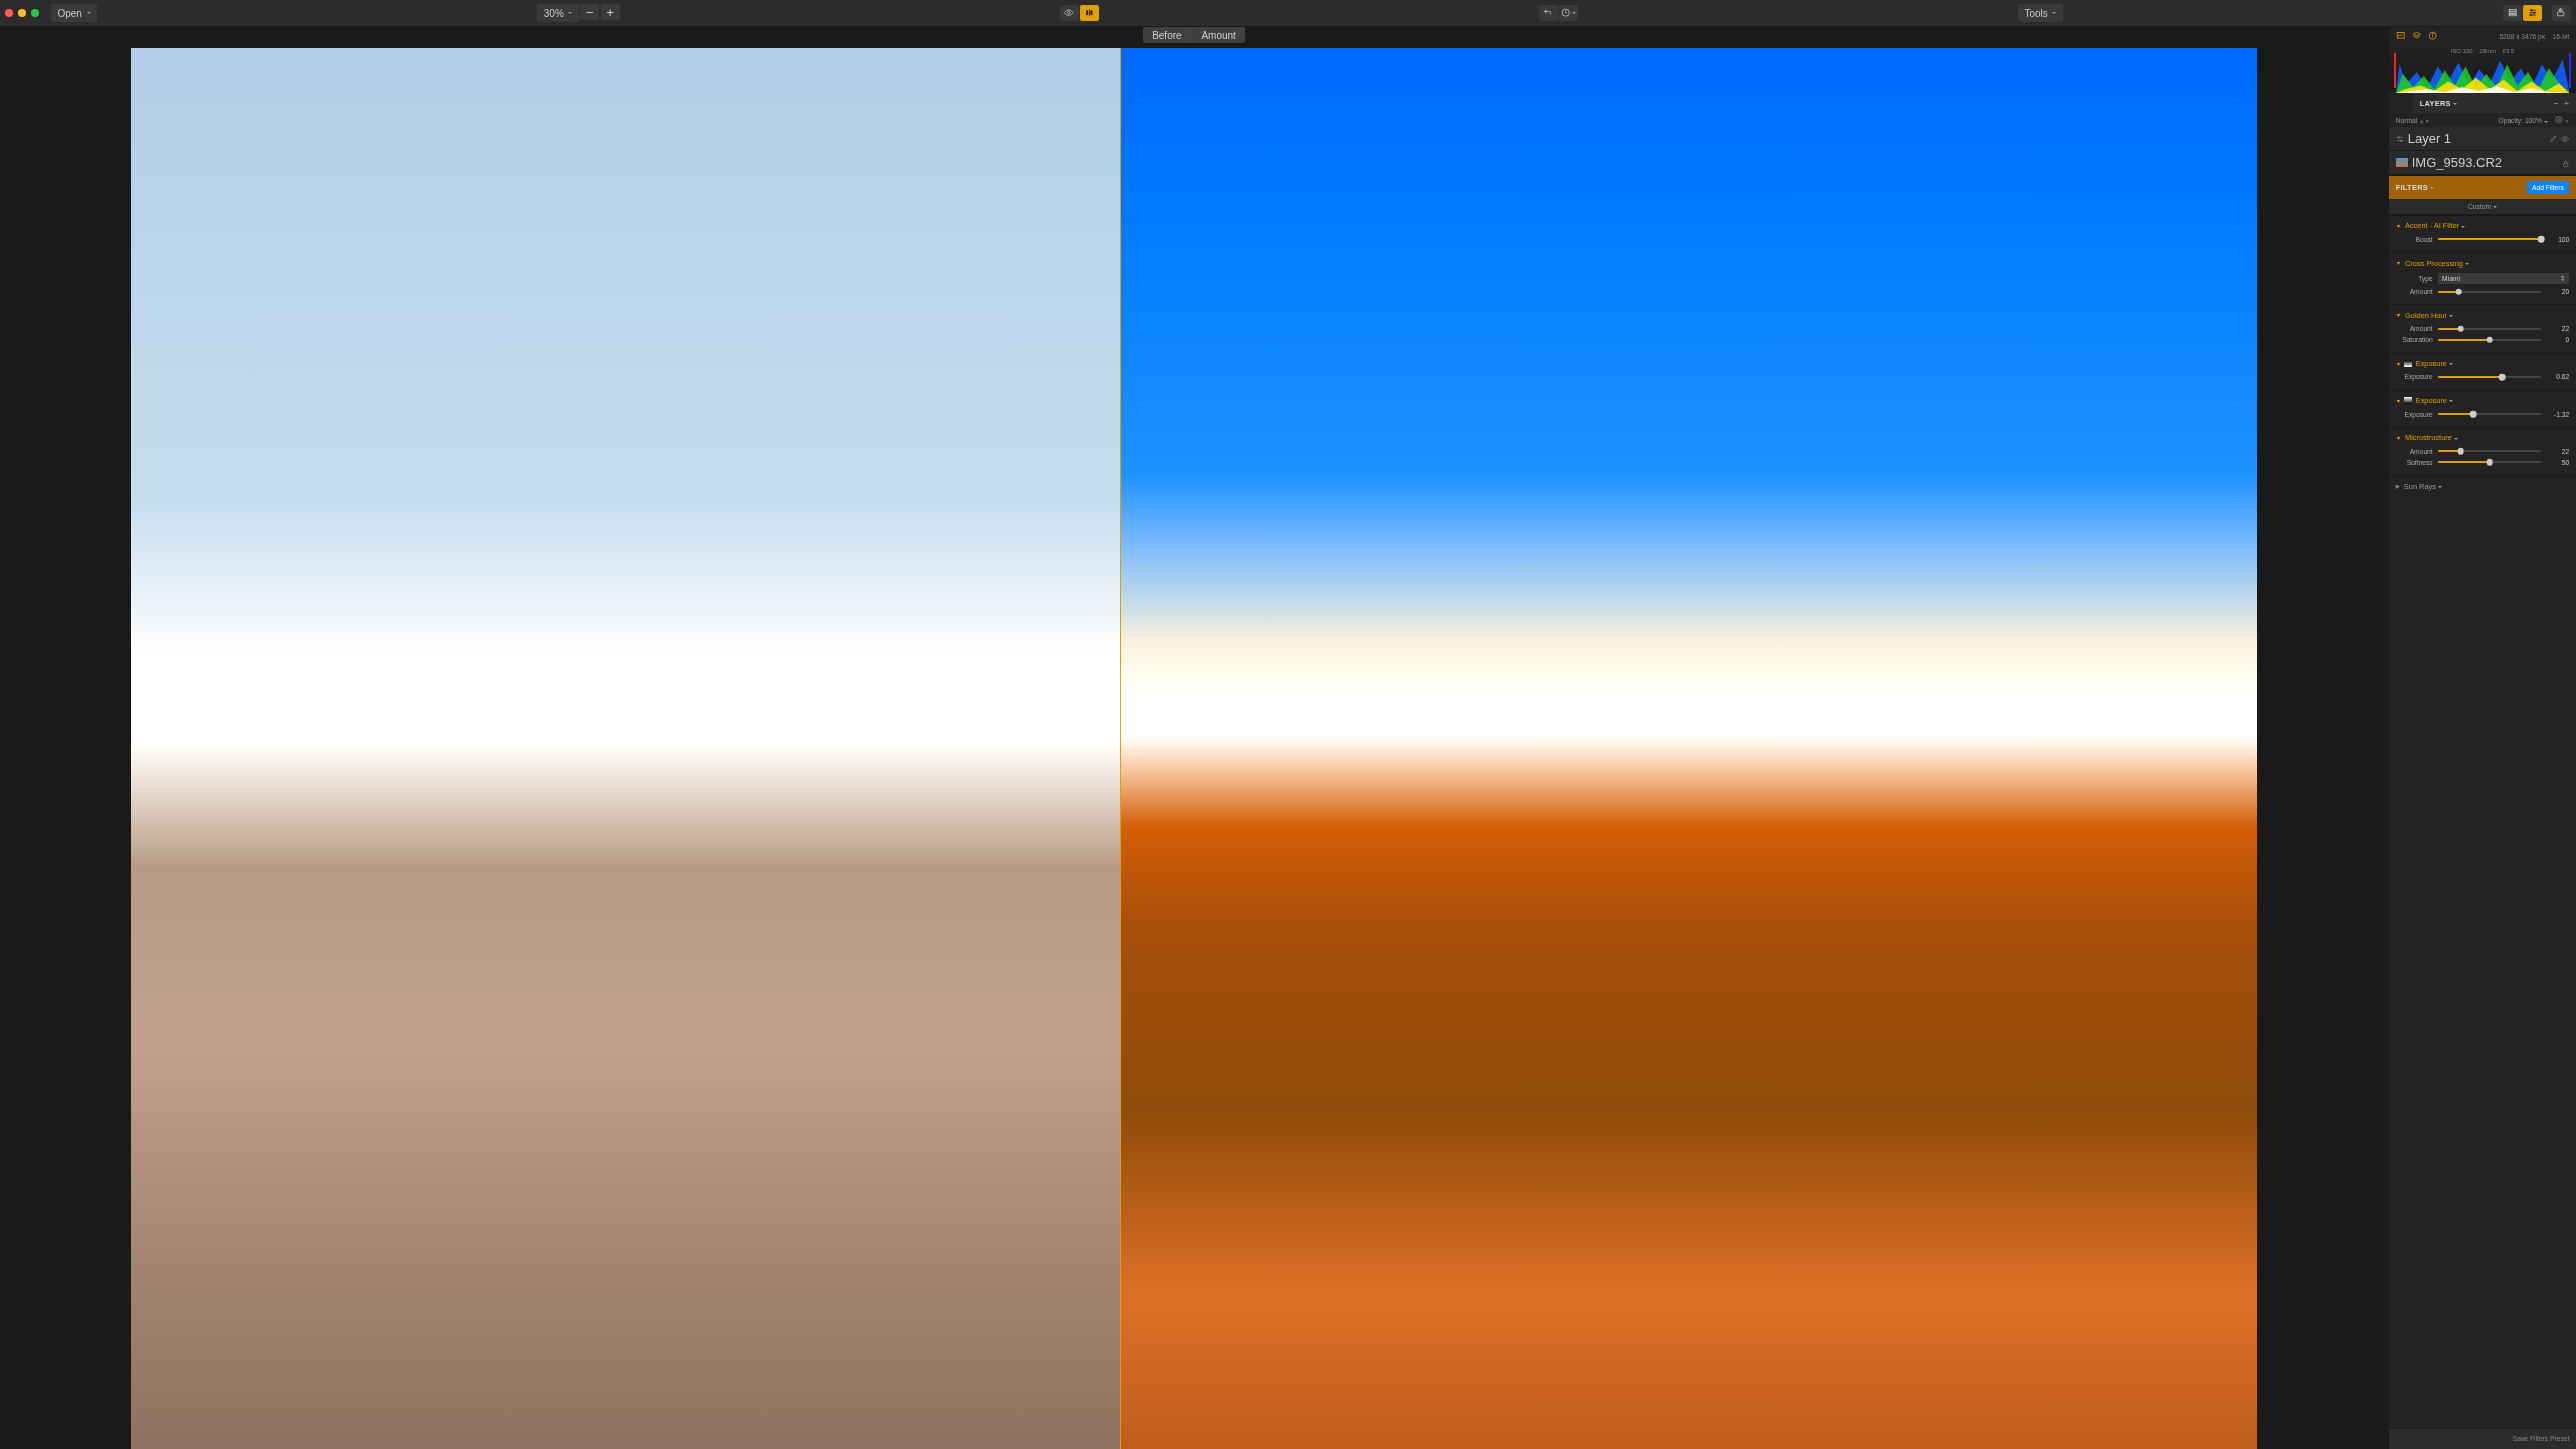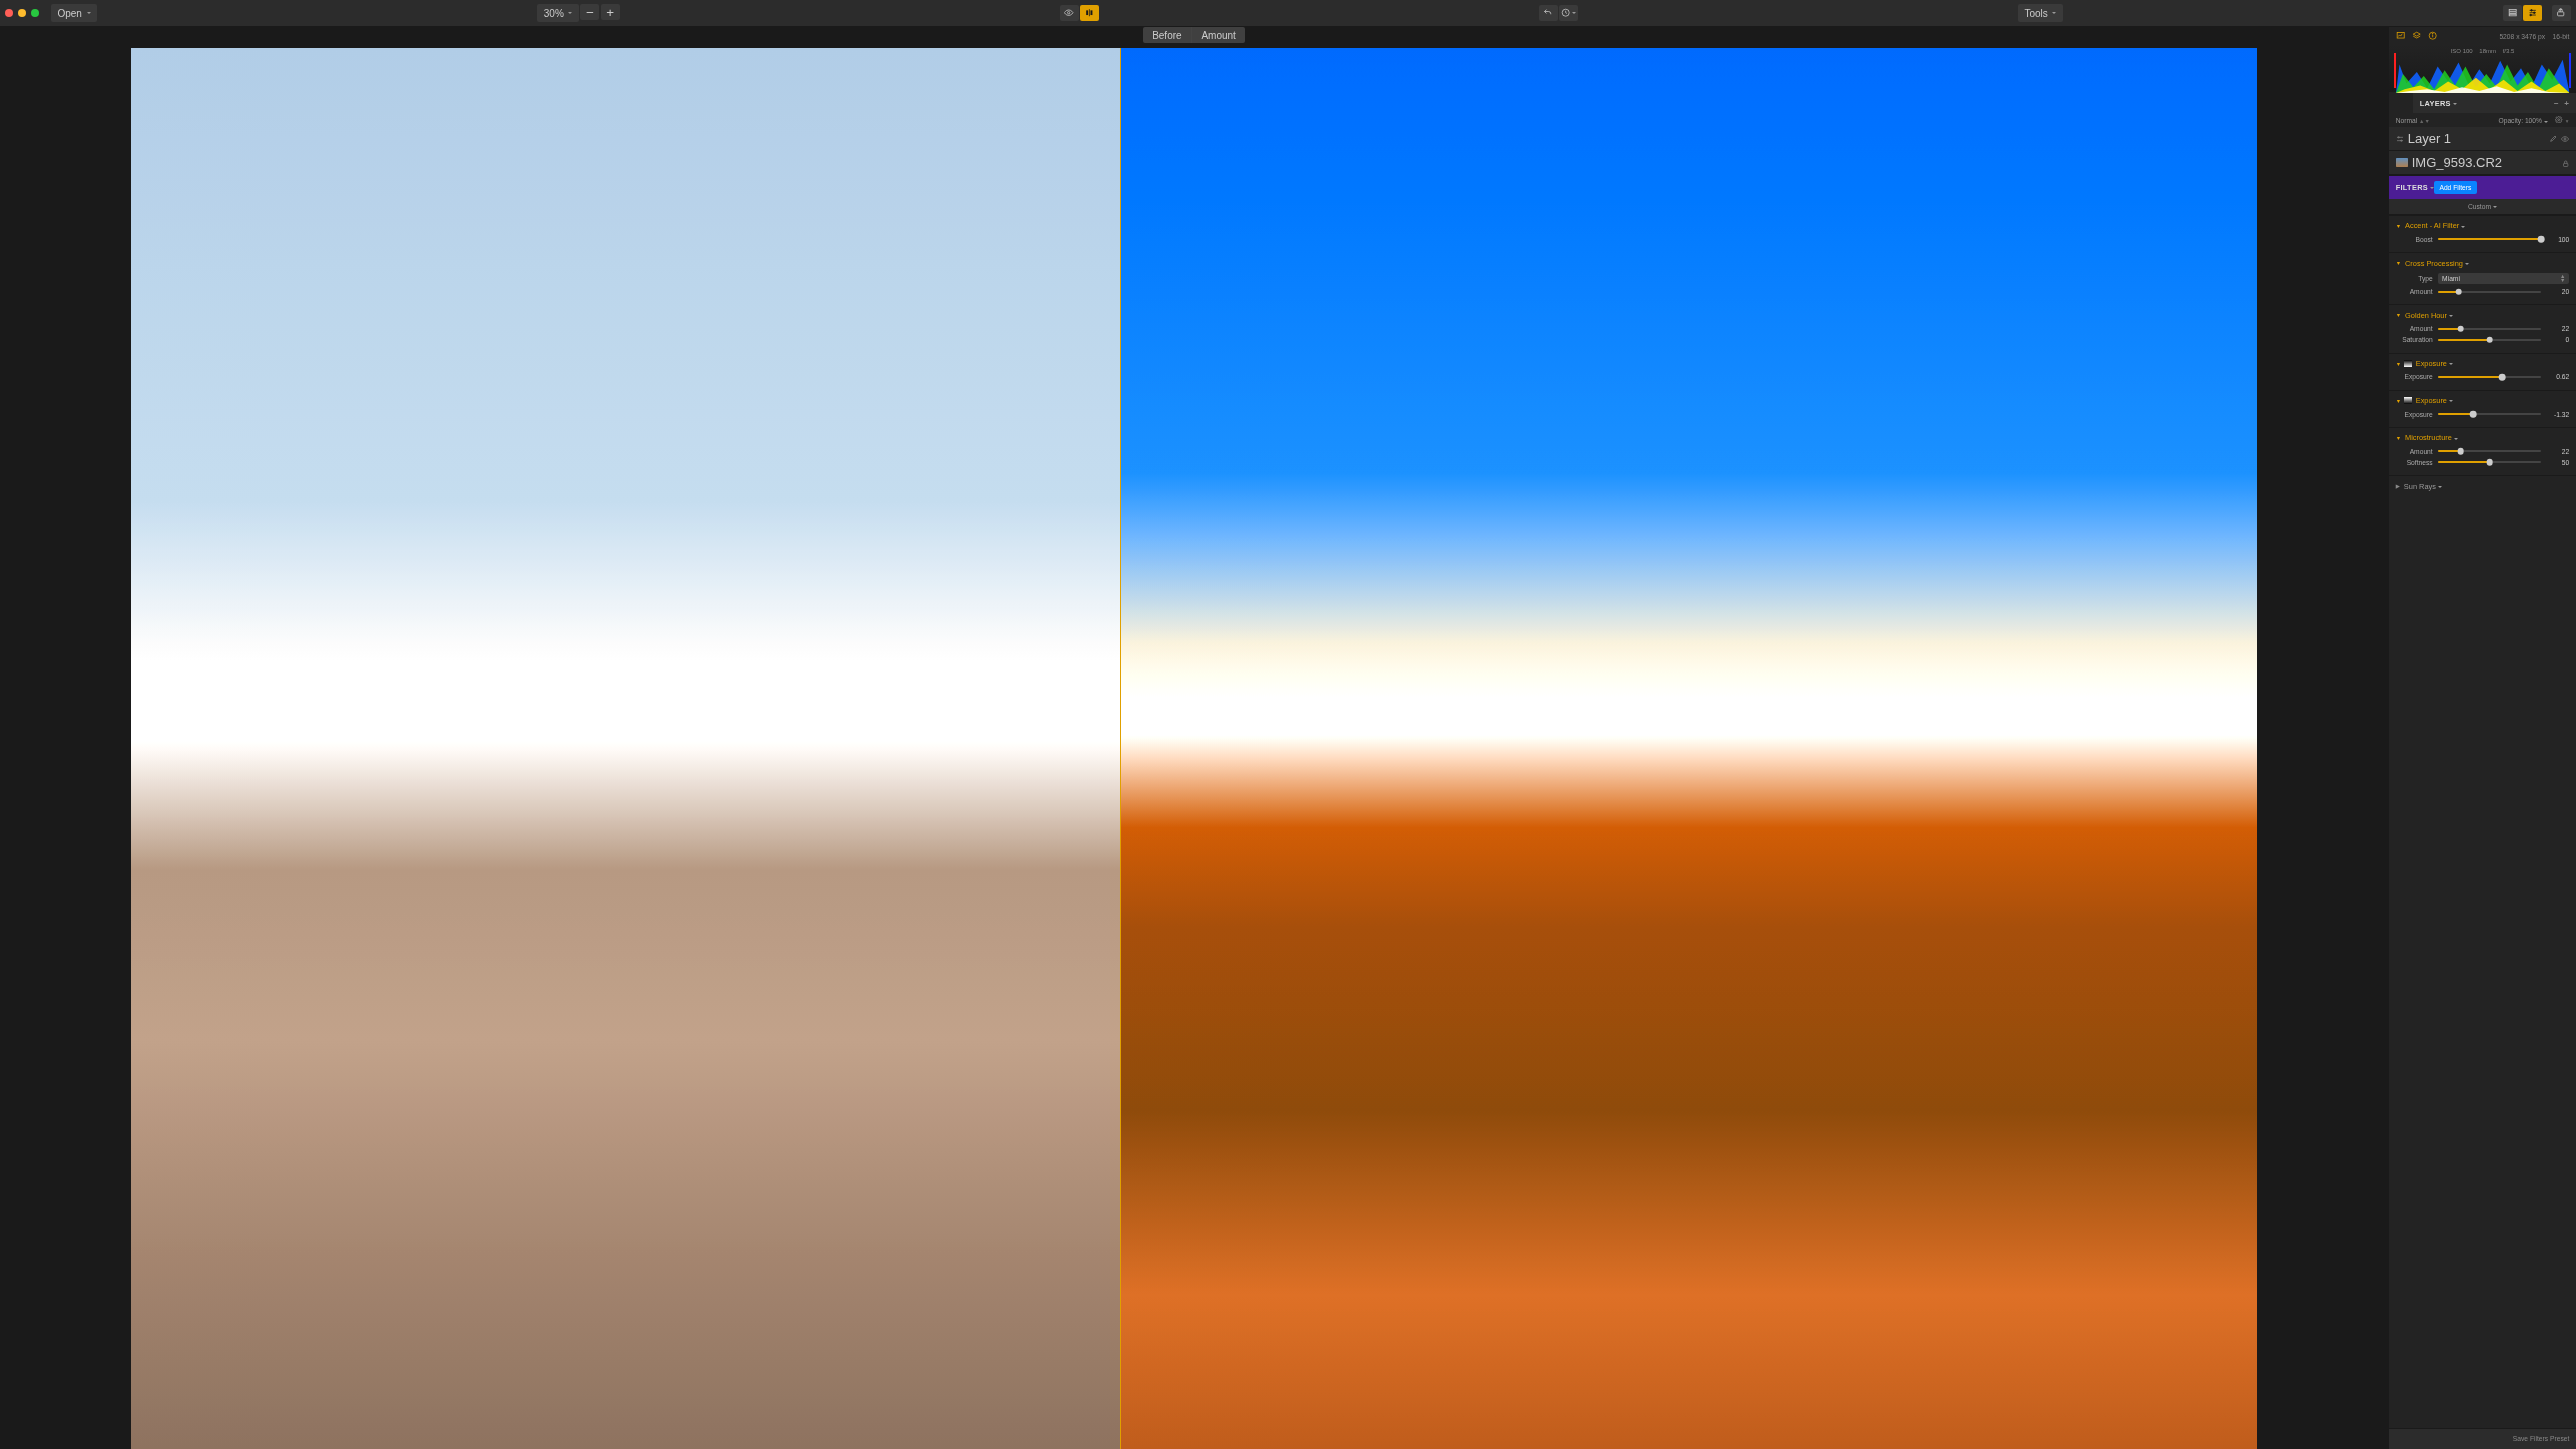--- a/index.html
+++ b/index.html
@@ -47,21 +47,21 @@
 .histo-edge-r { position:absolute; right:5.4px; top:8px; bottom:4px; width:2px; background:#2030ff; }
 
 .section-hdr { display: flex; align-items: center; justify-content: space-between; padding: 5.4px 6.7px; background: #2c2c2c; font-size: 7.4px; color: #ddd; letter-spacing: 0.3px; font-weight: 600; border-top: 0.7px solid #1a1a1a; margin-left: 24px; }
 .section-actions { display: flex; gap: 5.4px; color: #888; font-size: 8px; }
 .section-row { display: flex; align-items: center; justify-content: space-between; padding: 2.7px 6.7px; font-size: 6.7px; background: #232323; }
 .layer-row { display: flex; align-items: center; gap: 4px; padding: 4px 6.7px; background: #2a2a2a; font-size: 13px; color: #ccc; border-bottom: 0.7px solid #1a1a1a; }
 .layer-row .lname { flex: 1; }
 .layer-icons { display: flex; gap: 4px; color: #888; }
 .thumb { width: 12px; height: 9.4px; background: linear-gradient(#6090c0, #b08050); border-radius: 0.7px; }
 
-.filters-hdr { display: flex; align-items: center; padding: 5.4px 6.7px; background: #4c1d95; border-top: 0.7px solid #1a1a1a; }
+.filters-hdr { display: flex; align-items: center; justify-content: space-between; padding: 5.4px 6.7px; background: #a16207; border-top: 0.7px solid #1a1a1a; }
 .add-filters-btn { background: #0a84ff; color: #fff; border: none; padding: 2.7px 5.4px; border-radius: 2px; font-size: 6.7px; cursor: pointer; }
 .preset-row { text-align: center; padding: 4px 0; font-size: 6.7px; background: #2a2a2a; border-bottom: 0.7px solid #1a1a1a; }
 
 .filter-block { border-top: 0.7px solid #1a1a1a; padding: 5.4px 6.7px; background: #232323; }
 .filter-title { display: flex; align-items: center; gap: 4px; color: #e0a000; font-size: 7.4px; margin-bottom: 5.4px; cursor: pointer; }
 .filter-title .tri { color: #e0a000; font-size: 5.4px; }
 .filter-title.collapsed { color: #999; margin-bottom: 0; }
 .filter-title.collapsed .tri { color: #888; }
 .filter-swatch { width: 8px; height: 6.7px; margin-left: -1.3px; background: #333; }
 .swatch-exp1 { background: linear-gradient(#000, #fff); }

